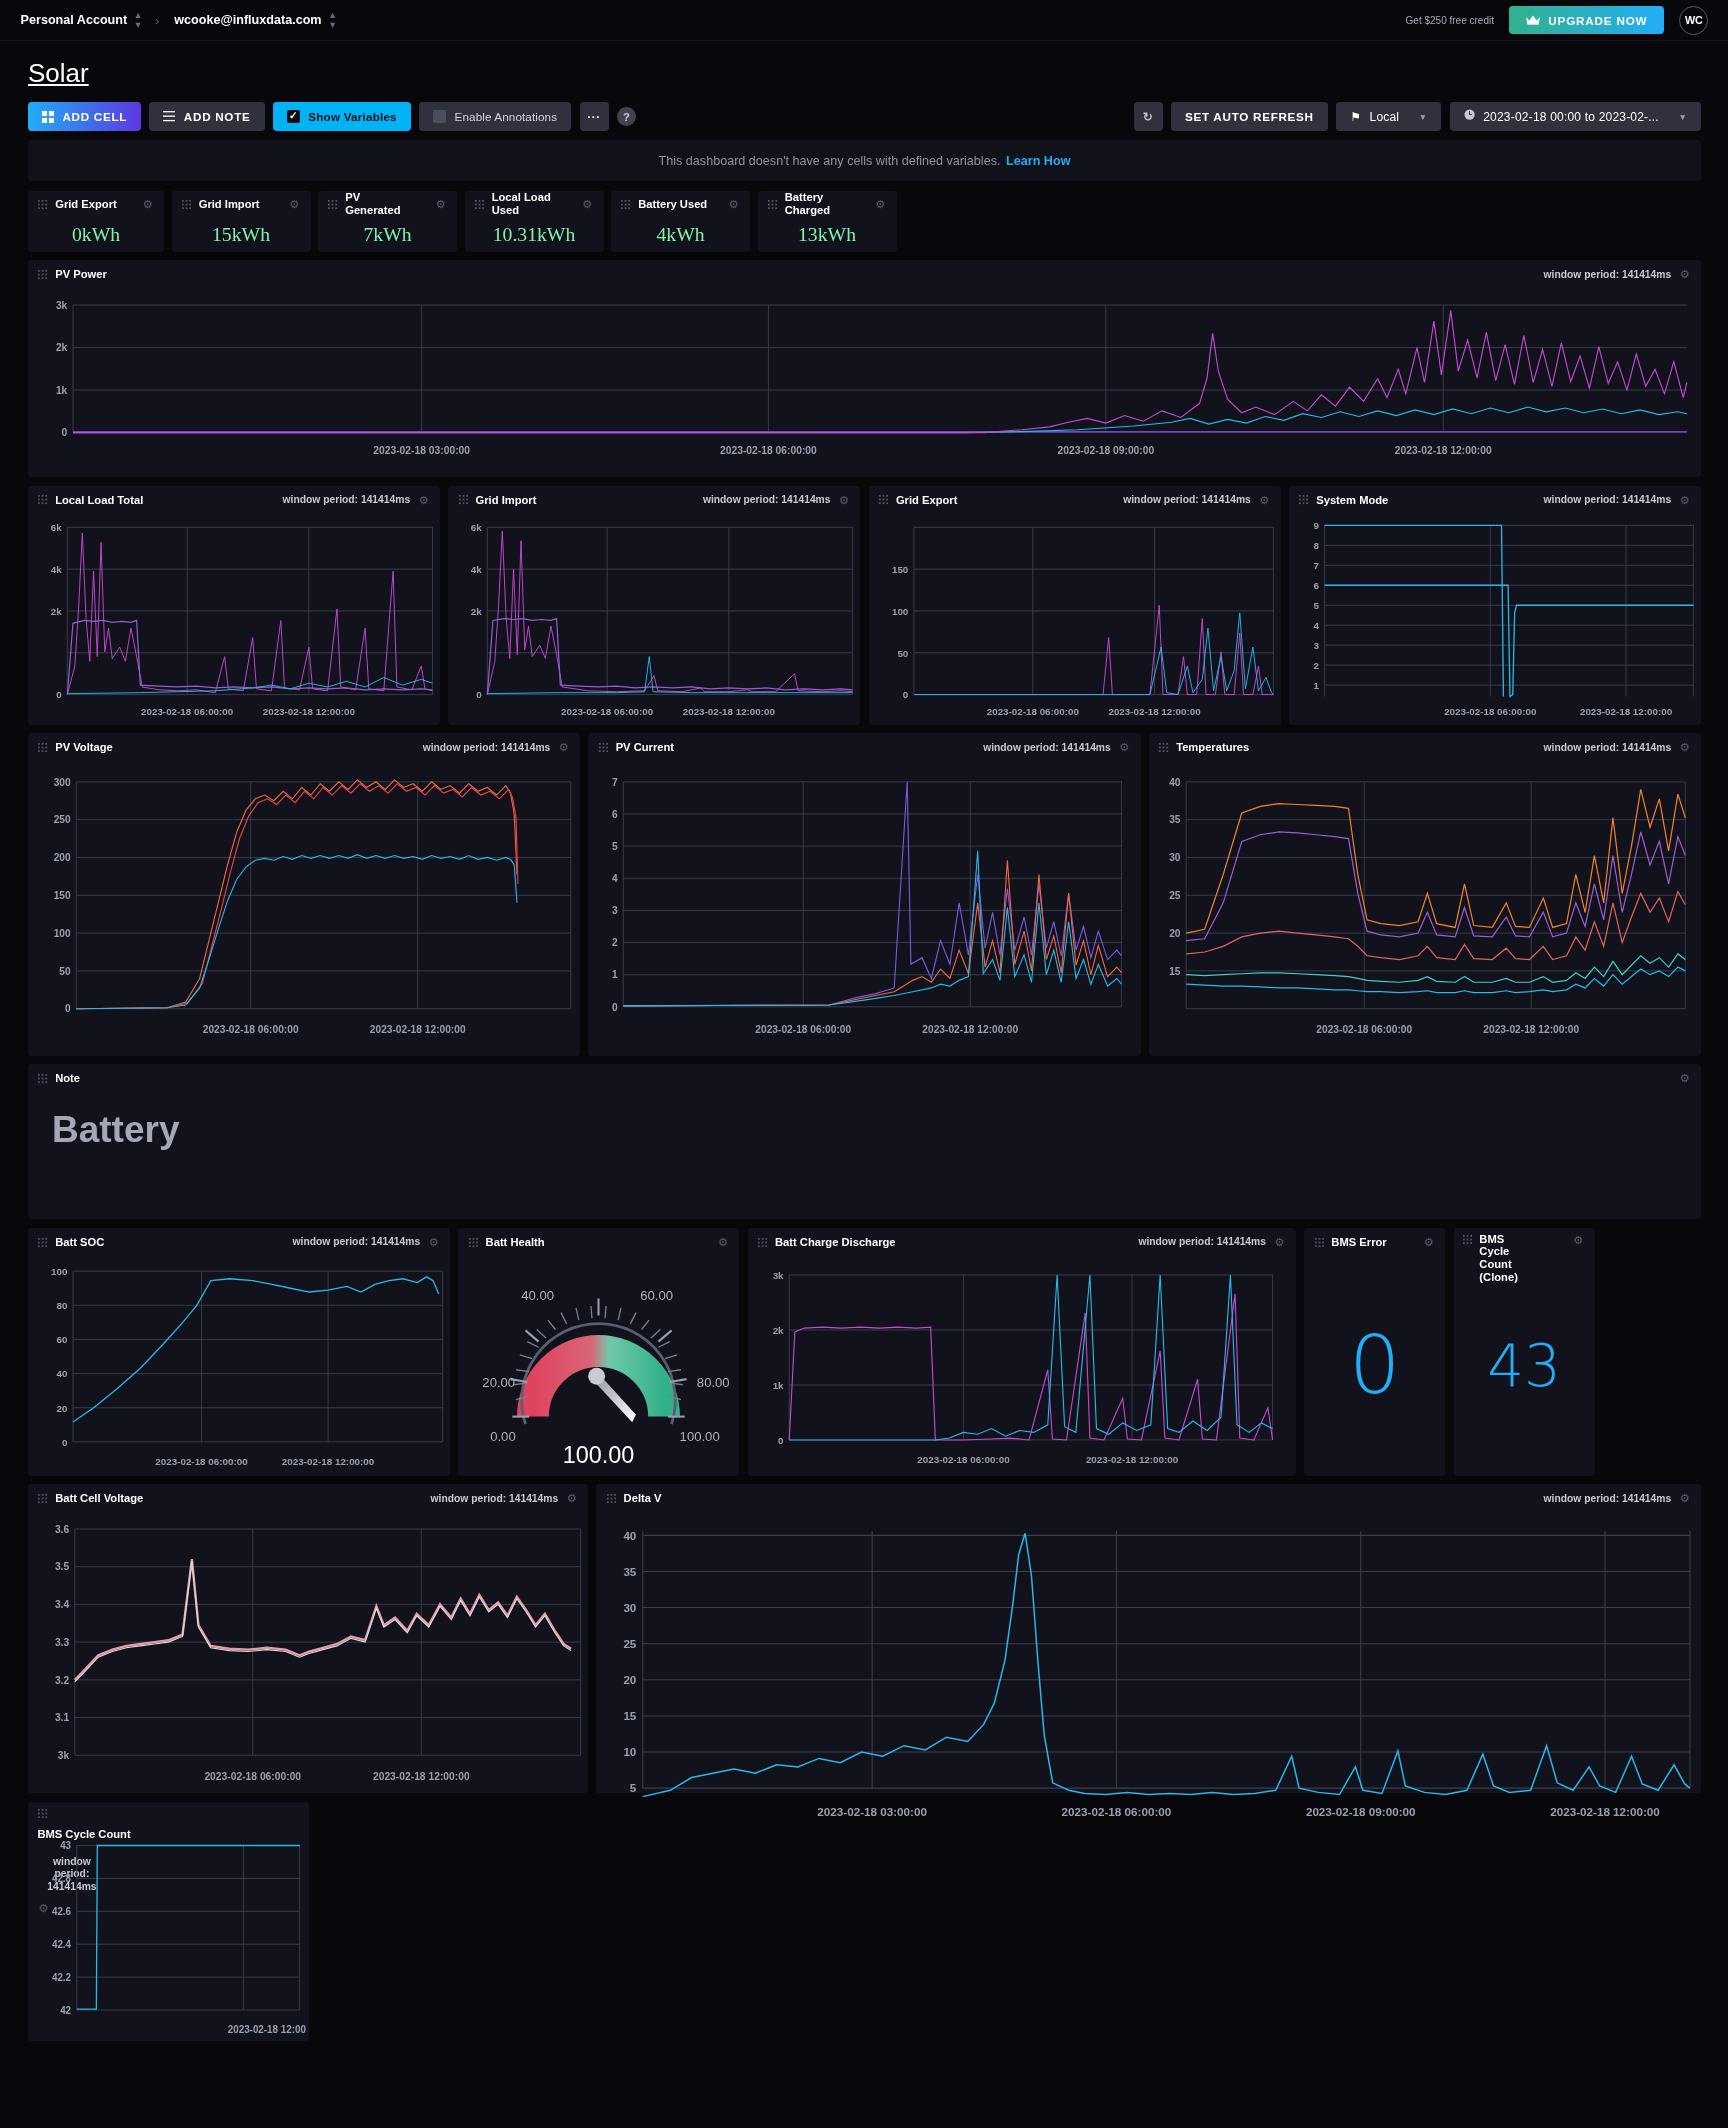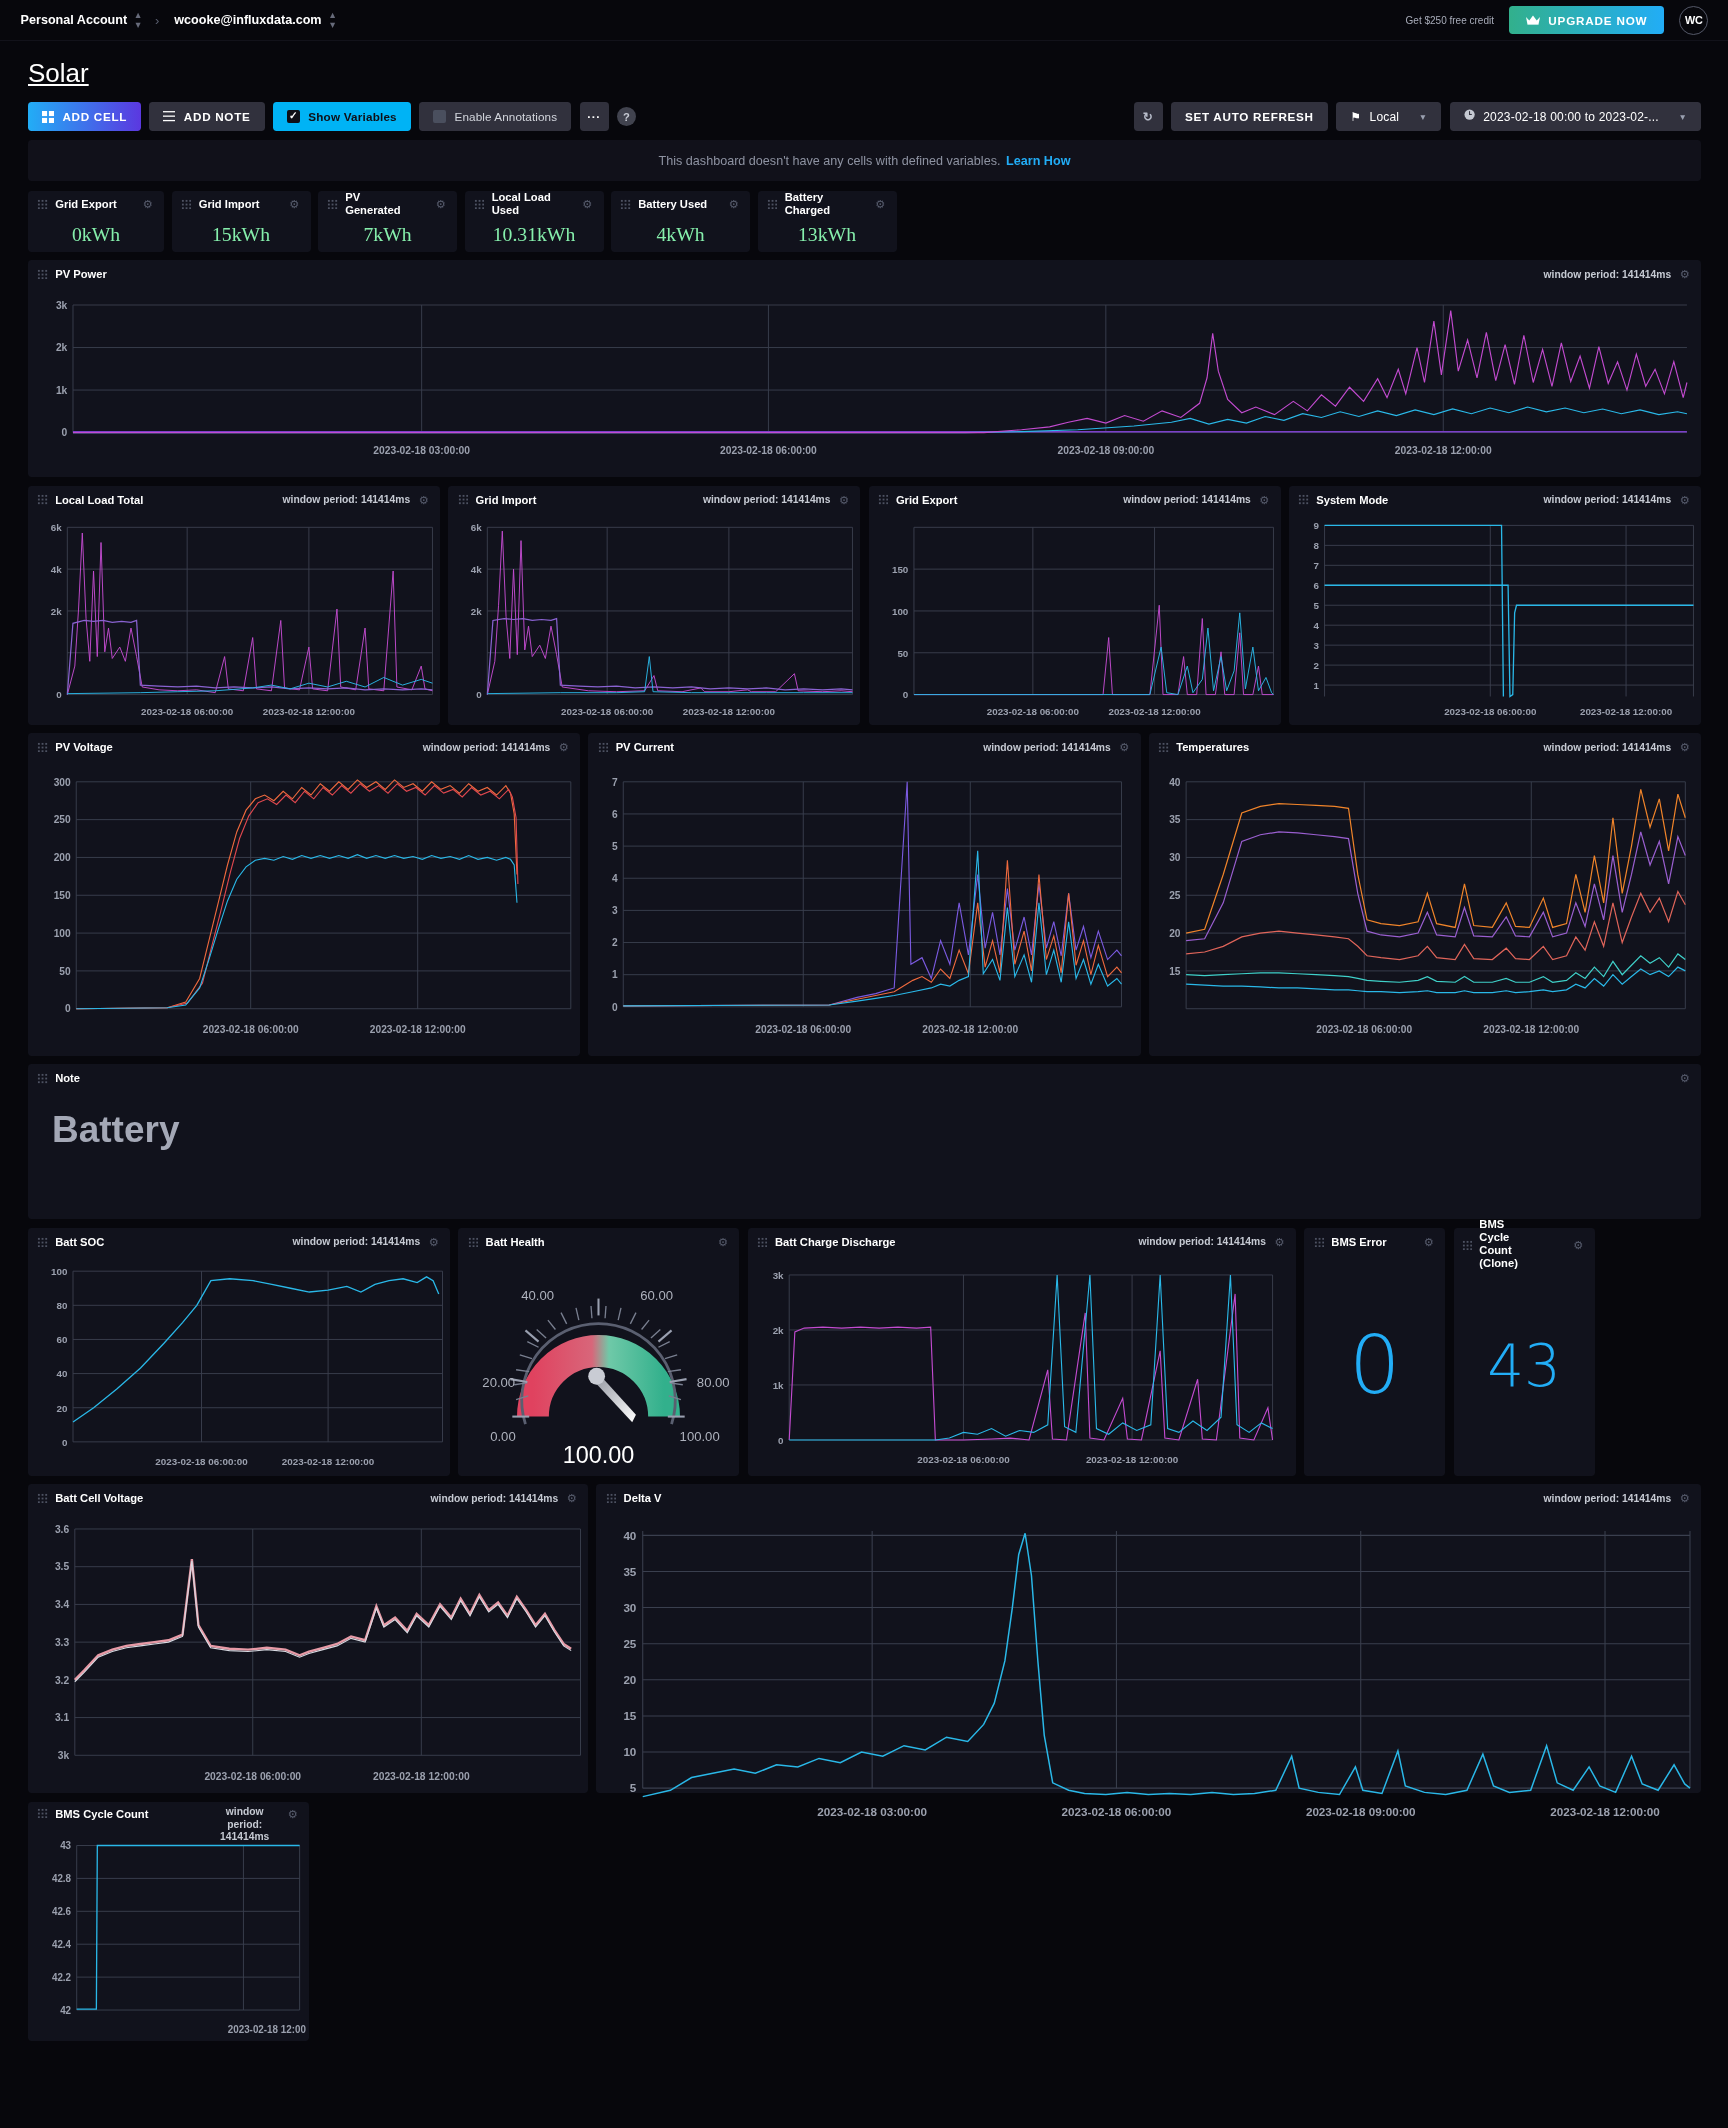--- a/index.html
+++ b/index.html
@@ -784,21 +784,21 @@
       <div class="cell-head">
         <span class="drag"></span>
         <span class="cell-title">BMS Error</span>
         <span class="spacer"></span>
         <span class="gear">⚙</span>
       </div>
       <div class="bigstat">0</div>
     </div>
 
     <div class="cell" style="width:141px;height:248px;">
-      <div class="cell-head" style="align-items:center;padding-top:4.7px;padding-left:8px;">
+      <div class="cell-head" style="align-items:flex-start;padding-top:4.7px;padding-left:8px;">
         <span class="drag" style="margin-top:1.9px;"></span>
         <span class="cell-title stat-title-2" style="width:56px;">BMS Cycle<br>Count<br>(Clone)</span>
         <span class="spacer"></span>
         <span class="gear" style="margin-top:1.9px;">⚙</span>
       </div>
       <div class="bigstat small">43</div>
     </div>
   </div>
 
   <div class="row">
@@ -887,21 +887,21 @@
               <text x="950" y="286">2023-02-18 12:00:00</text>
           </g>
           <polyline fill="none" stroke="#2ab8e8" stroke-width="1.4" points="44,268 70,262 90,250 110,246 130,242 150,246 170,238 190,240 210,232 230,236 250,226 270,230 290,220 310,224 330,212 350,216 365,200 375,180 385,140 392,90 398,40 404,20 410,60 416,140 422,210 430,255 445,262 460,265 480,266 500,264 520,266 540,265 560,266 580,264 600,266 620,265 640,262 655,230 662,260 680,264 700,266 715,240 722,262 740,265 755,225 762,258 780,264 800,266 820,262 835,228 845,258 860,264 880,262 895,220 905,255 920,262 935,240 945,258 960,264 975,230 985,256 1000,262 1015,238 1025,256 1030,260"></polyline>
         </svg>
       </div>
     </div>
   </div>
 
   <div class="row">
     <div class="cell" style="width:281px;height:239px;">
-      <div class="cell-head" style="align-items:flex-start;padding-top:4.7px;">
+      <div class="cell-head" style="align-items:flex-start;padding-top:4.7px;flex-direction:column;">
         <span class="drag" style="margin-top:1.9px;"></span>
         <span class="cell-title" style="margin-top:0.9px;">BMS Cycle Count</span>
         <span class="spacer"></span>
         <span class="win-period" style="text-align:center;line-height:1.2;white-space:normal;width:69px;">window period:<br>141414ms</span>
         <span class="gear" style="margin-top:1.9px;">⚙</span>
       </div>
       <div class="plot">
         <svg viewBox="0 0 300 218" preserveAspectRatio="none">
           <g stroke="#3a3f4e" stroke-width="1">
             <line x1="52" y1="16" x2="290" y2="16"></line>

